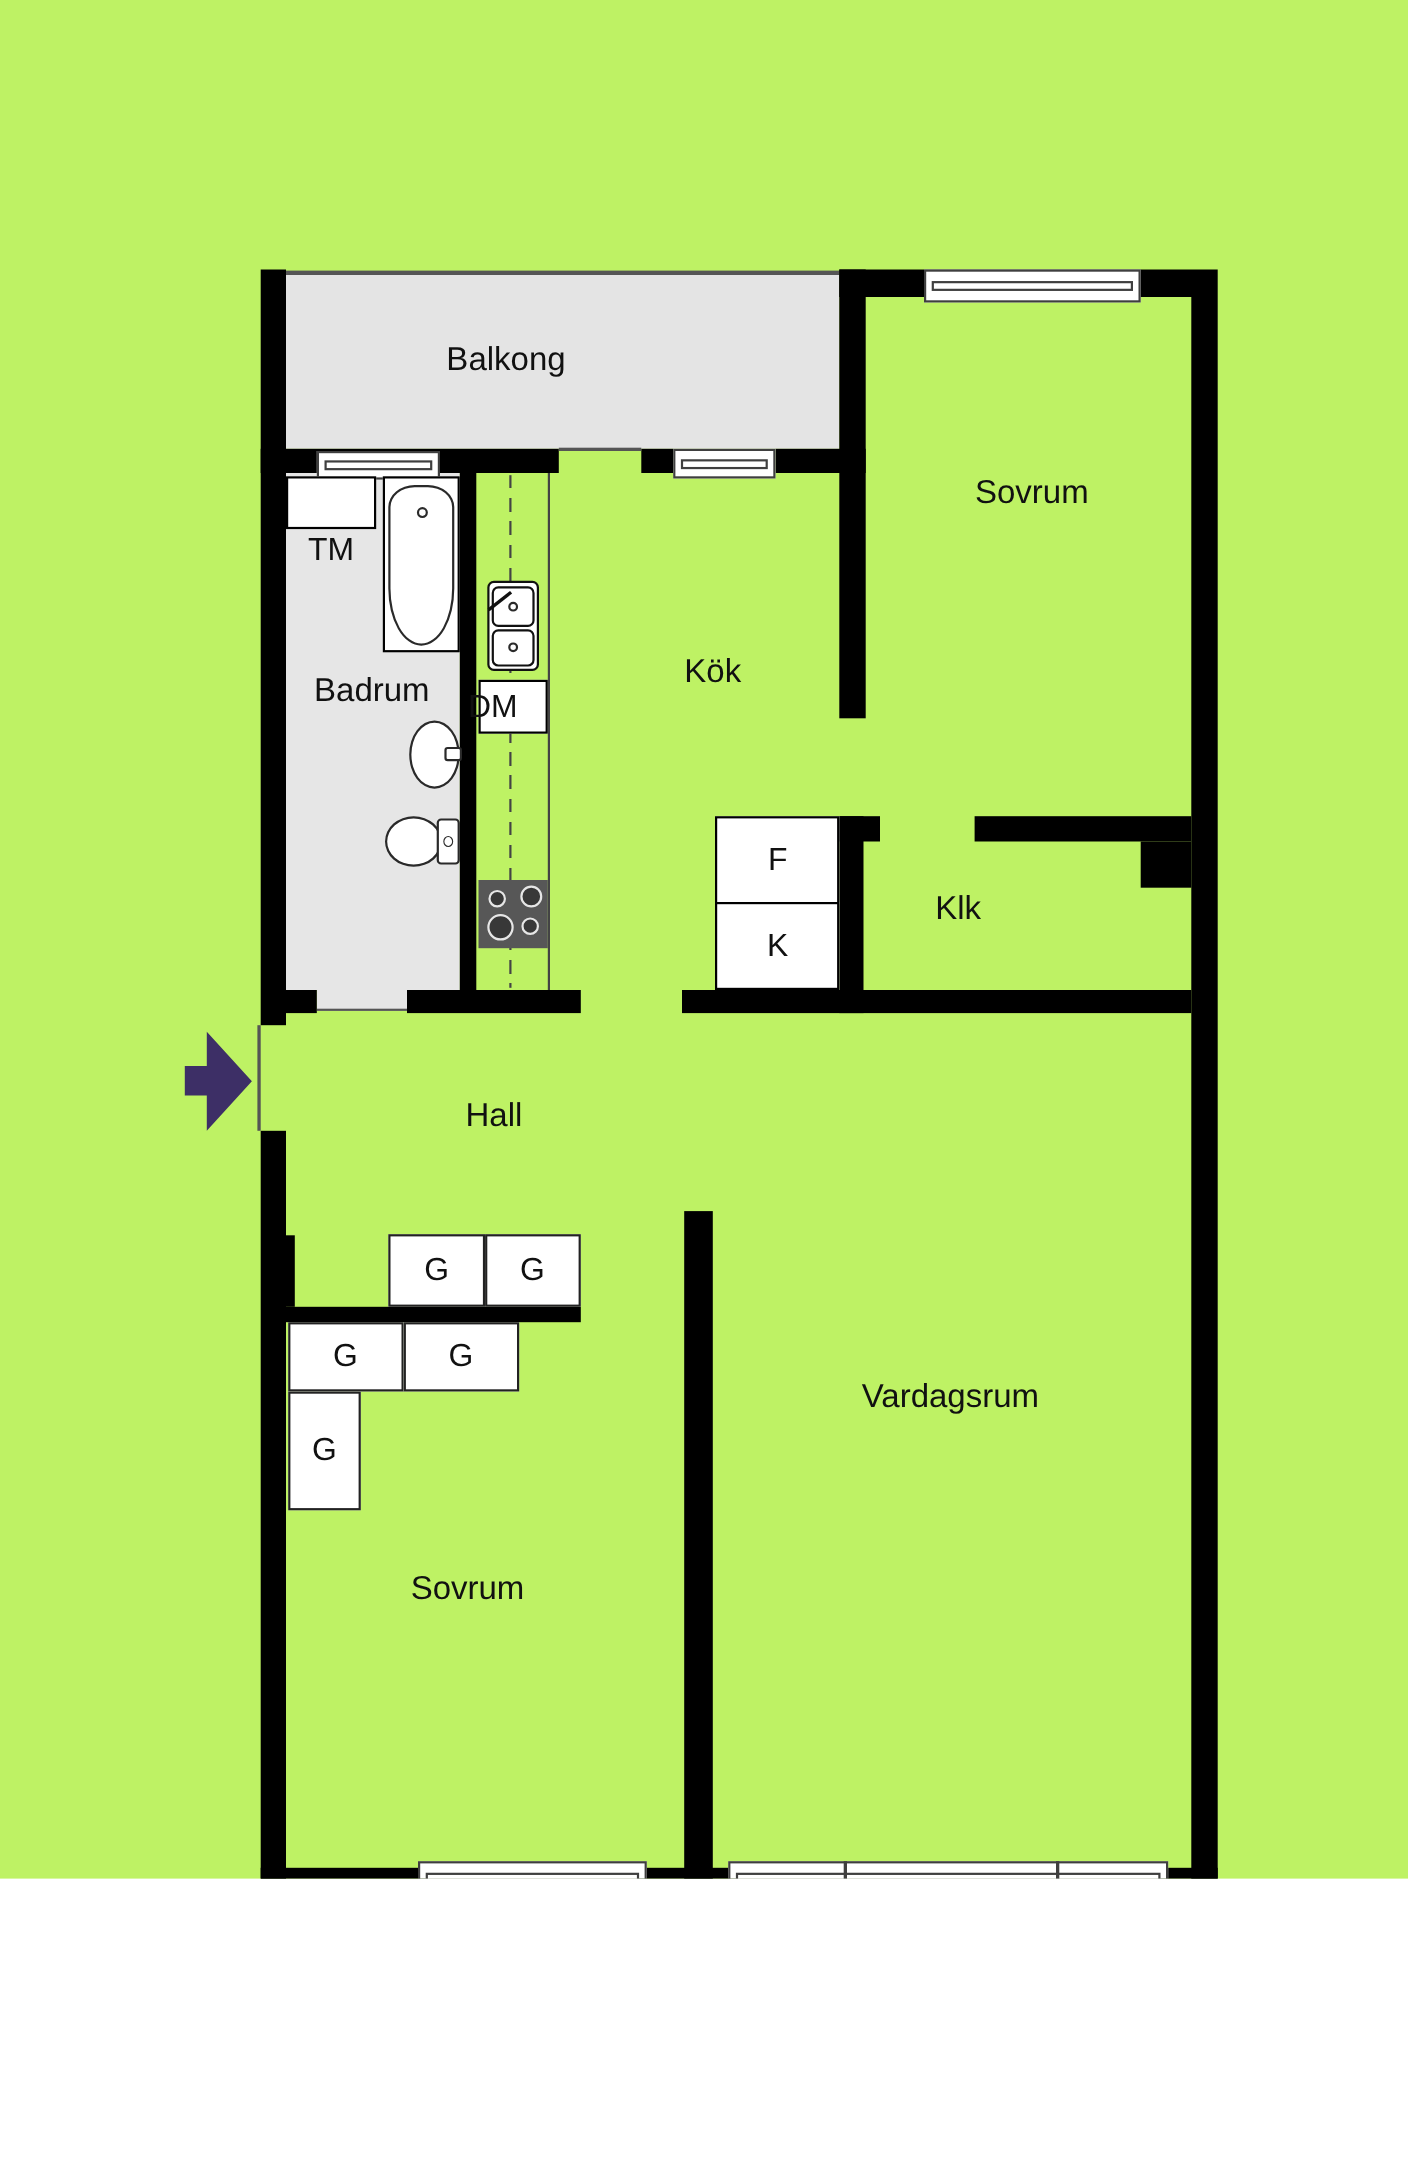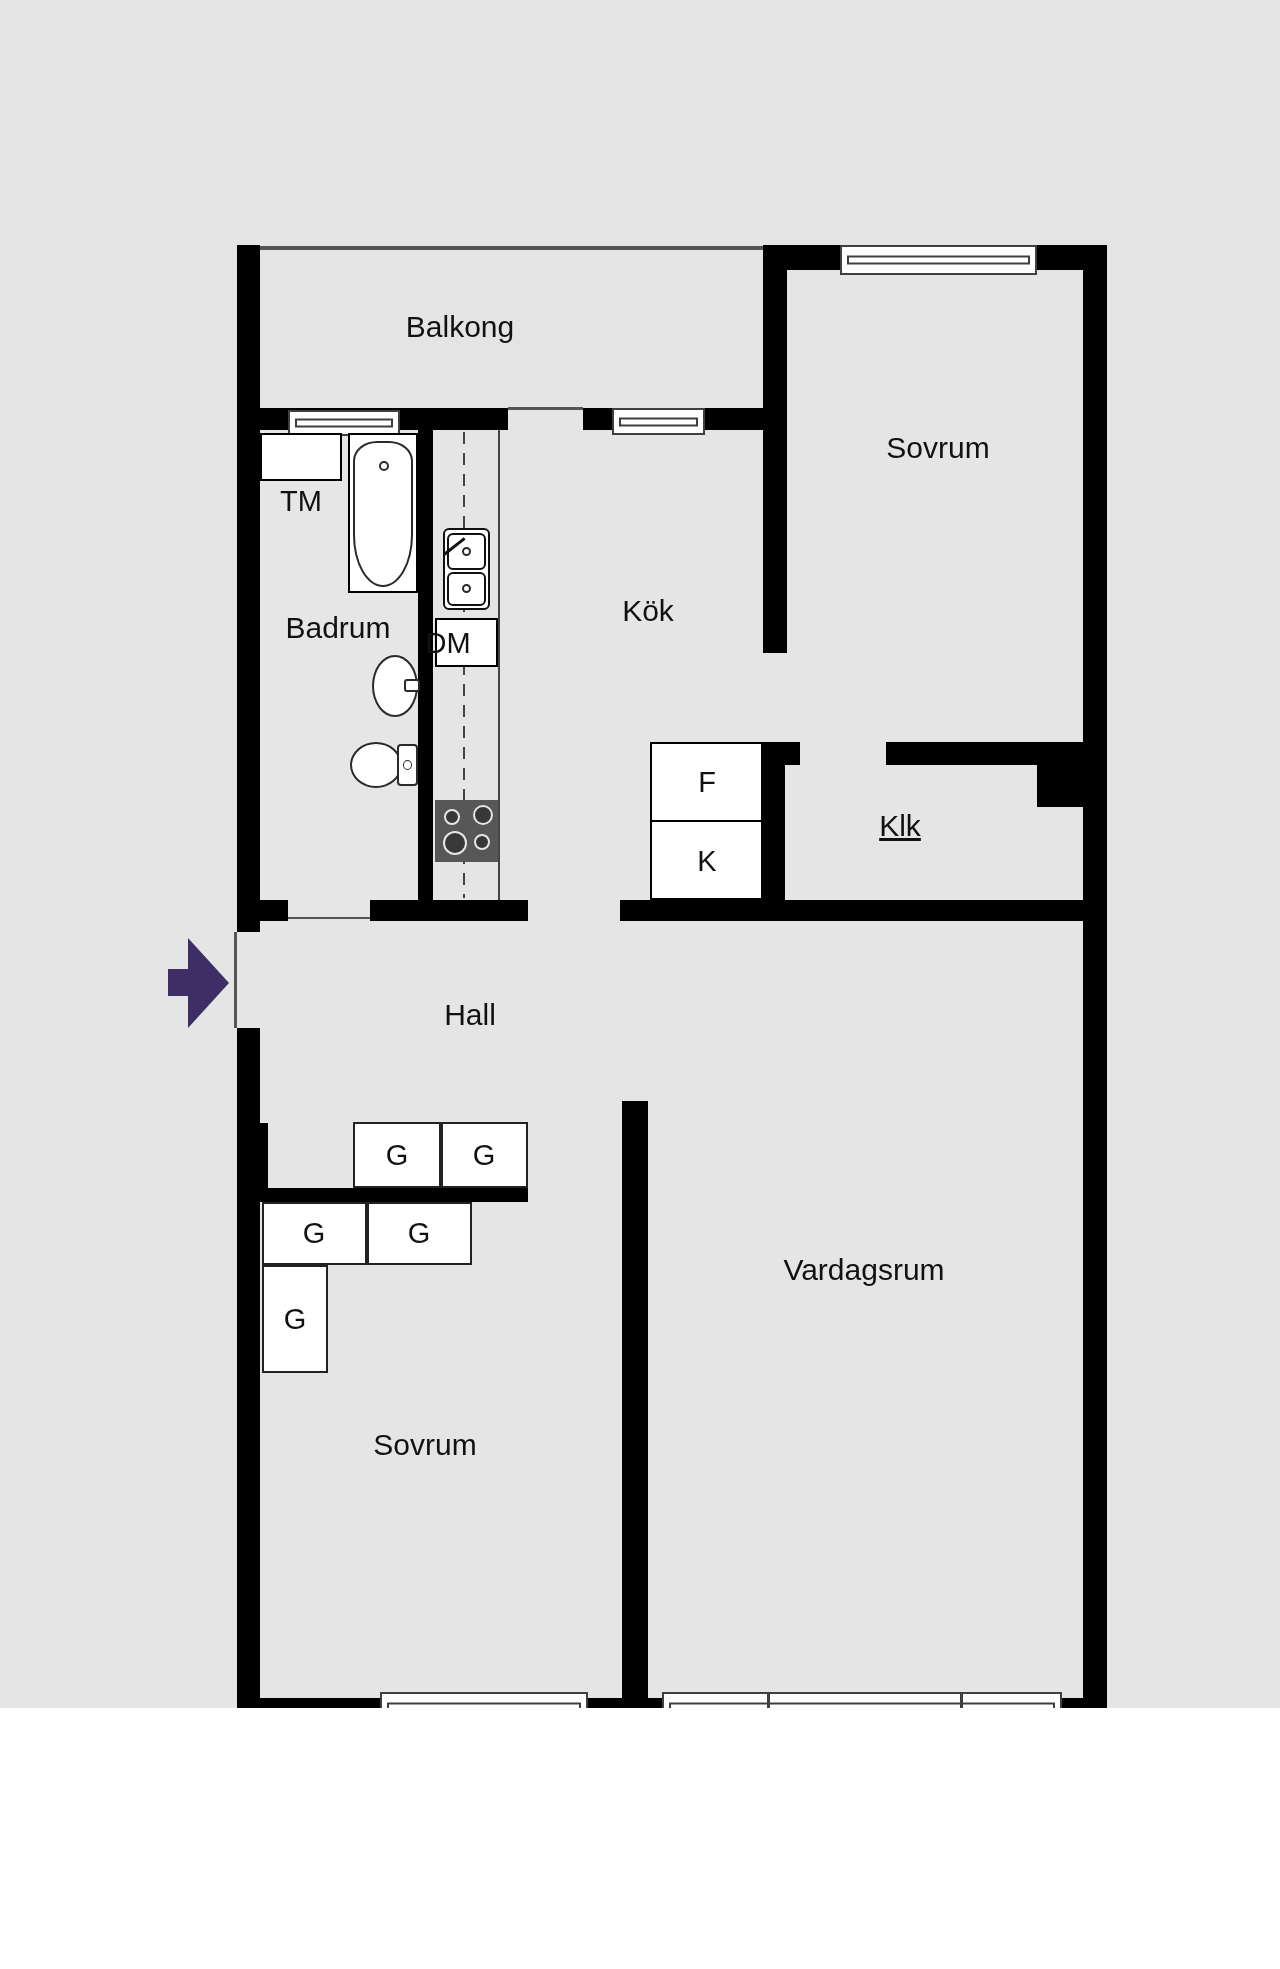--- a/index.html
+++ b/index.html
@@ -5,21 +5,21 @@
   :root{
     --wall:#000000;
     --floor-balcony:#e4e4e4;
     --floor-bathroom:#e6e6e6;
     --stove:#575757;
     --entry-arrow:#3d2f66;
     --line:#3f3f3f;
     --threshold:#555555;
   }
   html,body{margin:0;padding:0;background:#fff;}
-  .plan{position:relative;width:1280px;height:1708px;background:#e5e5e5;overflow:hidden;
+  .plan{position:relative;width:1280px;height:1708px;background:#bef264;overflow:hidden;
         font-family:"Liberation Sans", sans-serif;color:#111;}
   .abs{position:absolute;box-sizing:border-box;}
   .wall{position:absolute;background:var(--wall);box-sizing:border-box;}
   .floor{position:absolute;box-sizing:border-box;}
   .thr{position:absolute;background:var(--threshold);}
   .win{position:absolute;background:#fff;border:2px solid var(--line);box-sizing:border-box;}
   .band{position:absolute;left:5px;right:5px;top:50%;transform:translateY(-50%);
         height:9px;border:2px solid var(--line);box-sizing:border-box;background:#fff;}
   .mullion{position:absolute;top:-2px;bottom:-2px;width:3px;background:var(--line);}
   .box{position:absolute;background:#fff;border:2px solid #000;box-sizing:border-box;}
@@ -129,22 +129,22 @@
   <div class="gbox" style="left:262px;top:1265px;width:66px;height:108px;"></div>
 
   <svg class="arrow" style="left:165px;top:935px;" width="68" height="96" viewBox="165 935 68 96">
     <polygon points="168,969 188,969 188,938 229,983 188,1028 188,996 168,996" style="fill:var(--entry-arrow);"></polygon>
   </svg>
 
   <div class="lbl" style="left:460px;top:327px;">Balkong</div>
   <div class="lbl" style="left:938px;top:448px;">Sovrum</div>
   <div class="lbl" style="left:648px;top:611px;">Kök</div>
   <div class="lbl" style="left:338px;top:628px;">Badrum</div>
-  <div class="lbl" style="left:900px;top:826px;text-decoration:underline;">Klk</div>
-  <div class="lbl" style="left:470px;top:1015px;">Hall</div>
+  <div class="lbl" style="left:871px;top:826px;">Klk</div>
+  <div class="lbl" style="left:449px;top:1015px;">Hall</div>
   <div class="lbl" style="left:864px;top:1270px;">Vardagsrum</div>
   <div class="lbl" style="left:425px;top:1445px;">Sovrum</div>
 
   <div class="lbl-sm" style="left:301px;top:457px;margin-top:44px;">TM</div>
   <div class="lbl-sm" style="left:448px;top:643px;">DM</div>
   <div class="lbl-sm" style="left:707px;top:782px;">F</div>
   <div class="lbl-sm" style="left:707px;top:861px;">K</div>
   <div class="lbl-sm" style="left:397px;top:1155px;">G</div>
   <div class="lbl-sm" style="left:484px;top:1155px;">G</div>
   <div class="lbl-sm" style="left:314px;top:1233px;">G</div>

